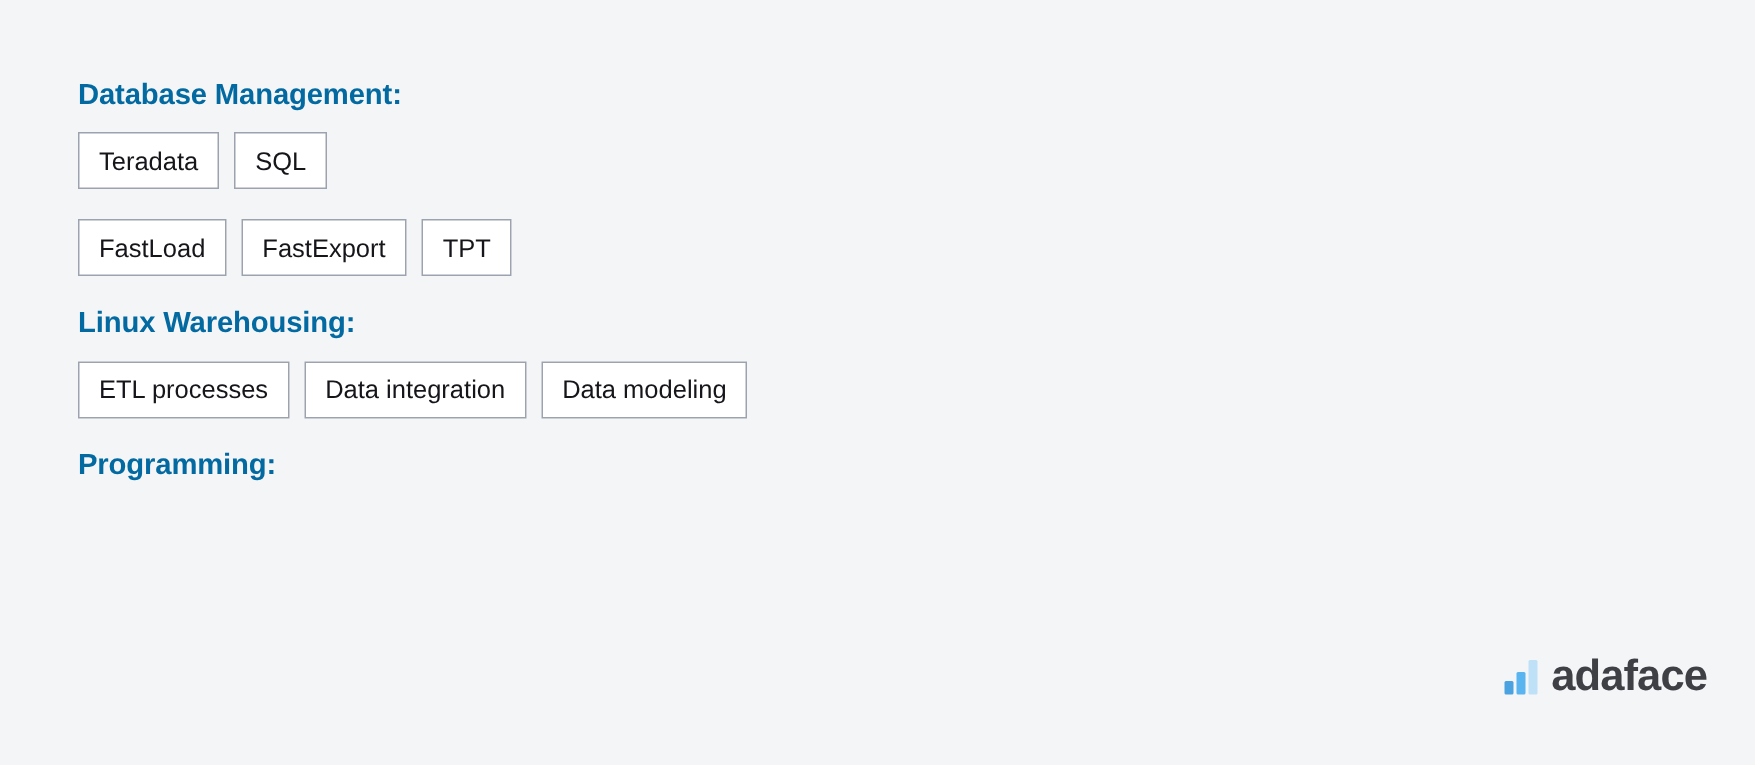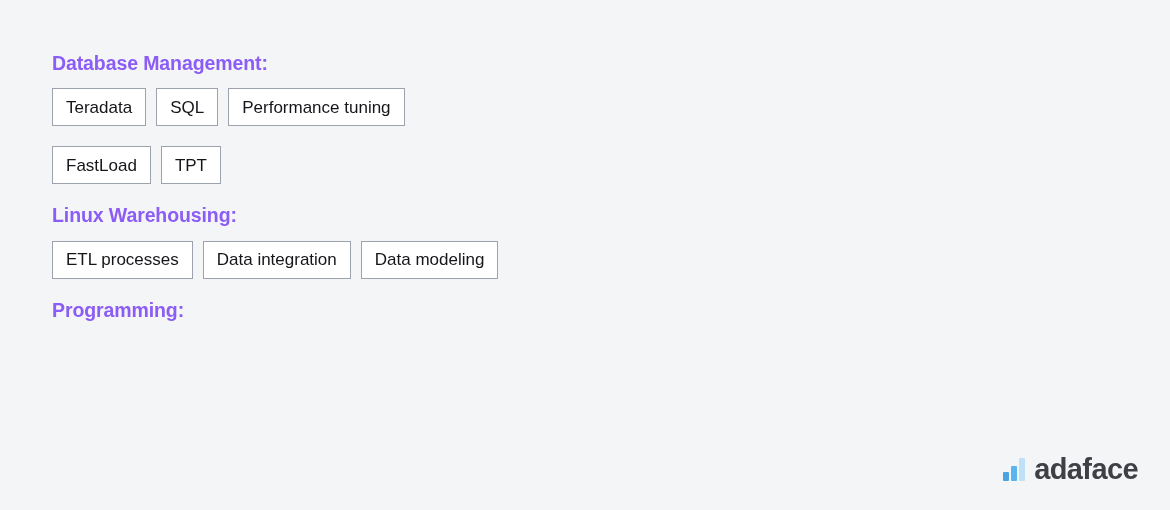--- a/index.html
+++ b/index.html
@@ -25,21 +25,21 @@
     background: #f4f5f7;
   }
 
   .section {
     margin-bottom: 20px;
   }
 
   .section-heading {
     font-size: 19.5px;
     font-weight: 700;
-    color: #8b5cf6;
+    color: #0369a1;
     letter-spacing: -0.1px;
     line-height: 1.2;
     margin: 0 0 13px 0;
     white-space: nowrap;
   }
 
   .tag-row {
     display: flex;
     flex-wrap: wrap;
     align-items: flex-start;
@@ -60,21 +60,21 @@
     font-weight: 400;
     color: #15151a;
     line-height: 1;
     white-space: nowrap;
   }
 
   
   .logo {
     position: absolute;
     right: 32px;
-    bottom: 26px;
+    bottom: 44px;
     display: flex;
     align-items: flex-end;
     gap: 9px;
   }
 
   .logo-mark {
     display: flex;
     align-items: flex-end;
     gap: 2px;
     height: 23px;
@@ -101,26 +101,26 @@
 <body>
 
 <div class="page">
 
   <div id="sections-container">
       <div class="section">
         <div class="section-heading">Database Management:</div>
         <div class="tag-row">
           <span class="tag">Teradata</span>
           <span class="tag">SQL</span>
-          <span class="tag">Performance tuning</span>
         </div>
       </div>
       <div class="section">
         <div class="tag-row">
           <span class="tag">FastLoad</span>
+          <span class="tag">FastExport</span>
           <span class="tag">TPT</span>
         </div>
       </div>
       <div class="section">
         <div class="section-heading">Linux Warehousing:</div>
         <div class="tag-row">
           <span class="tag">ETL processes</span>
           <span class="tag">Data integration</span>
           <span class="tag">Data modeling</span>
         </div>

